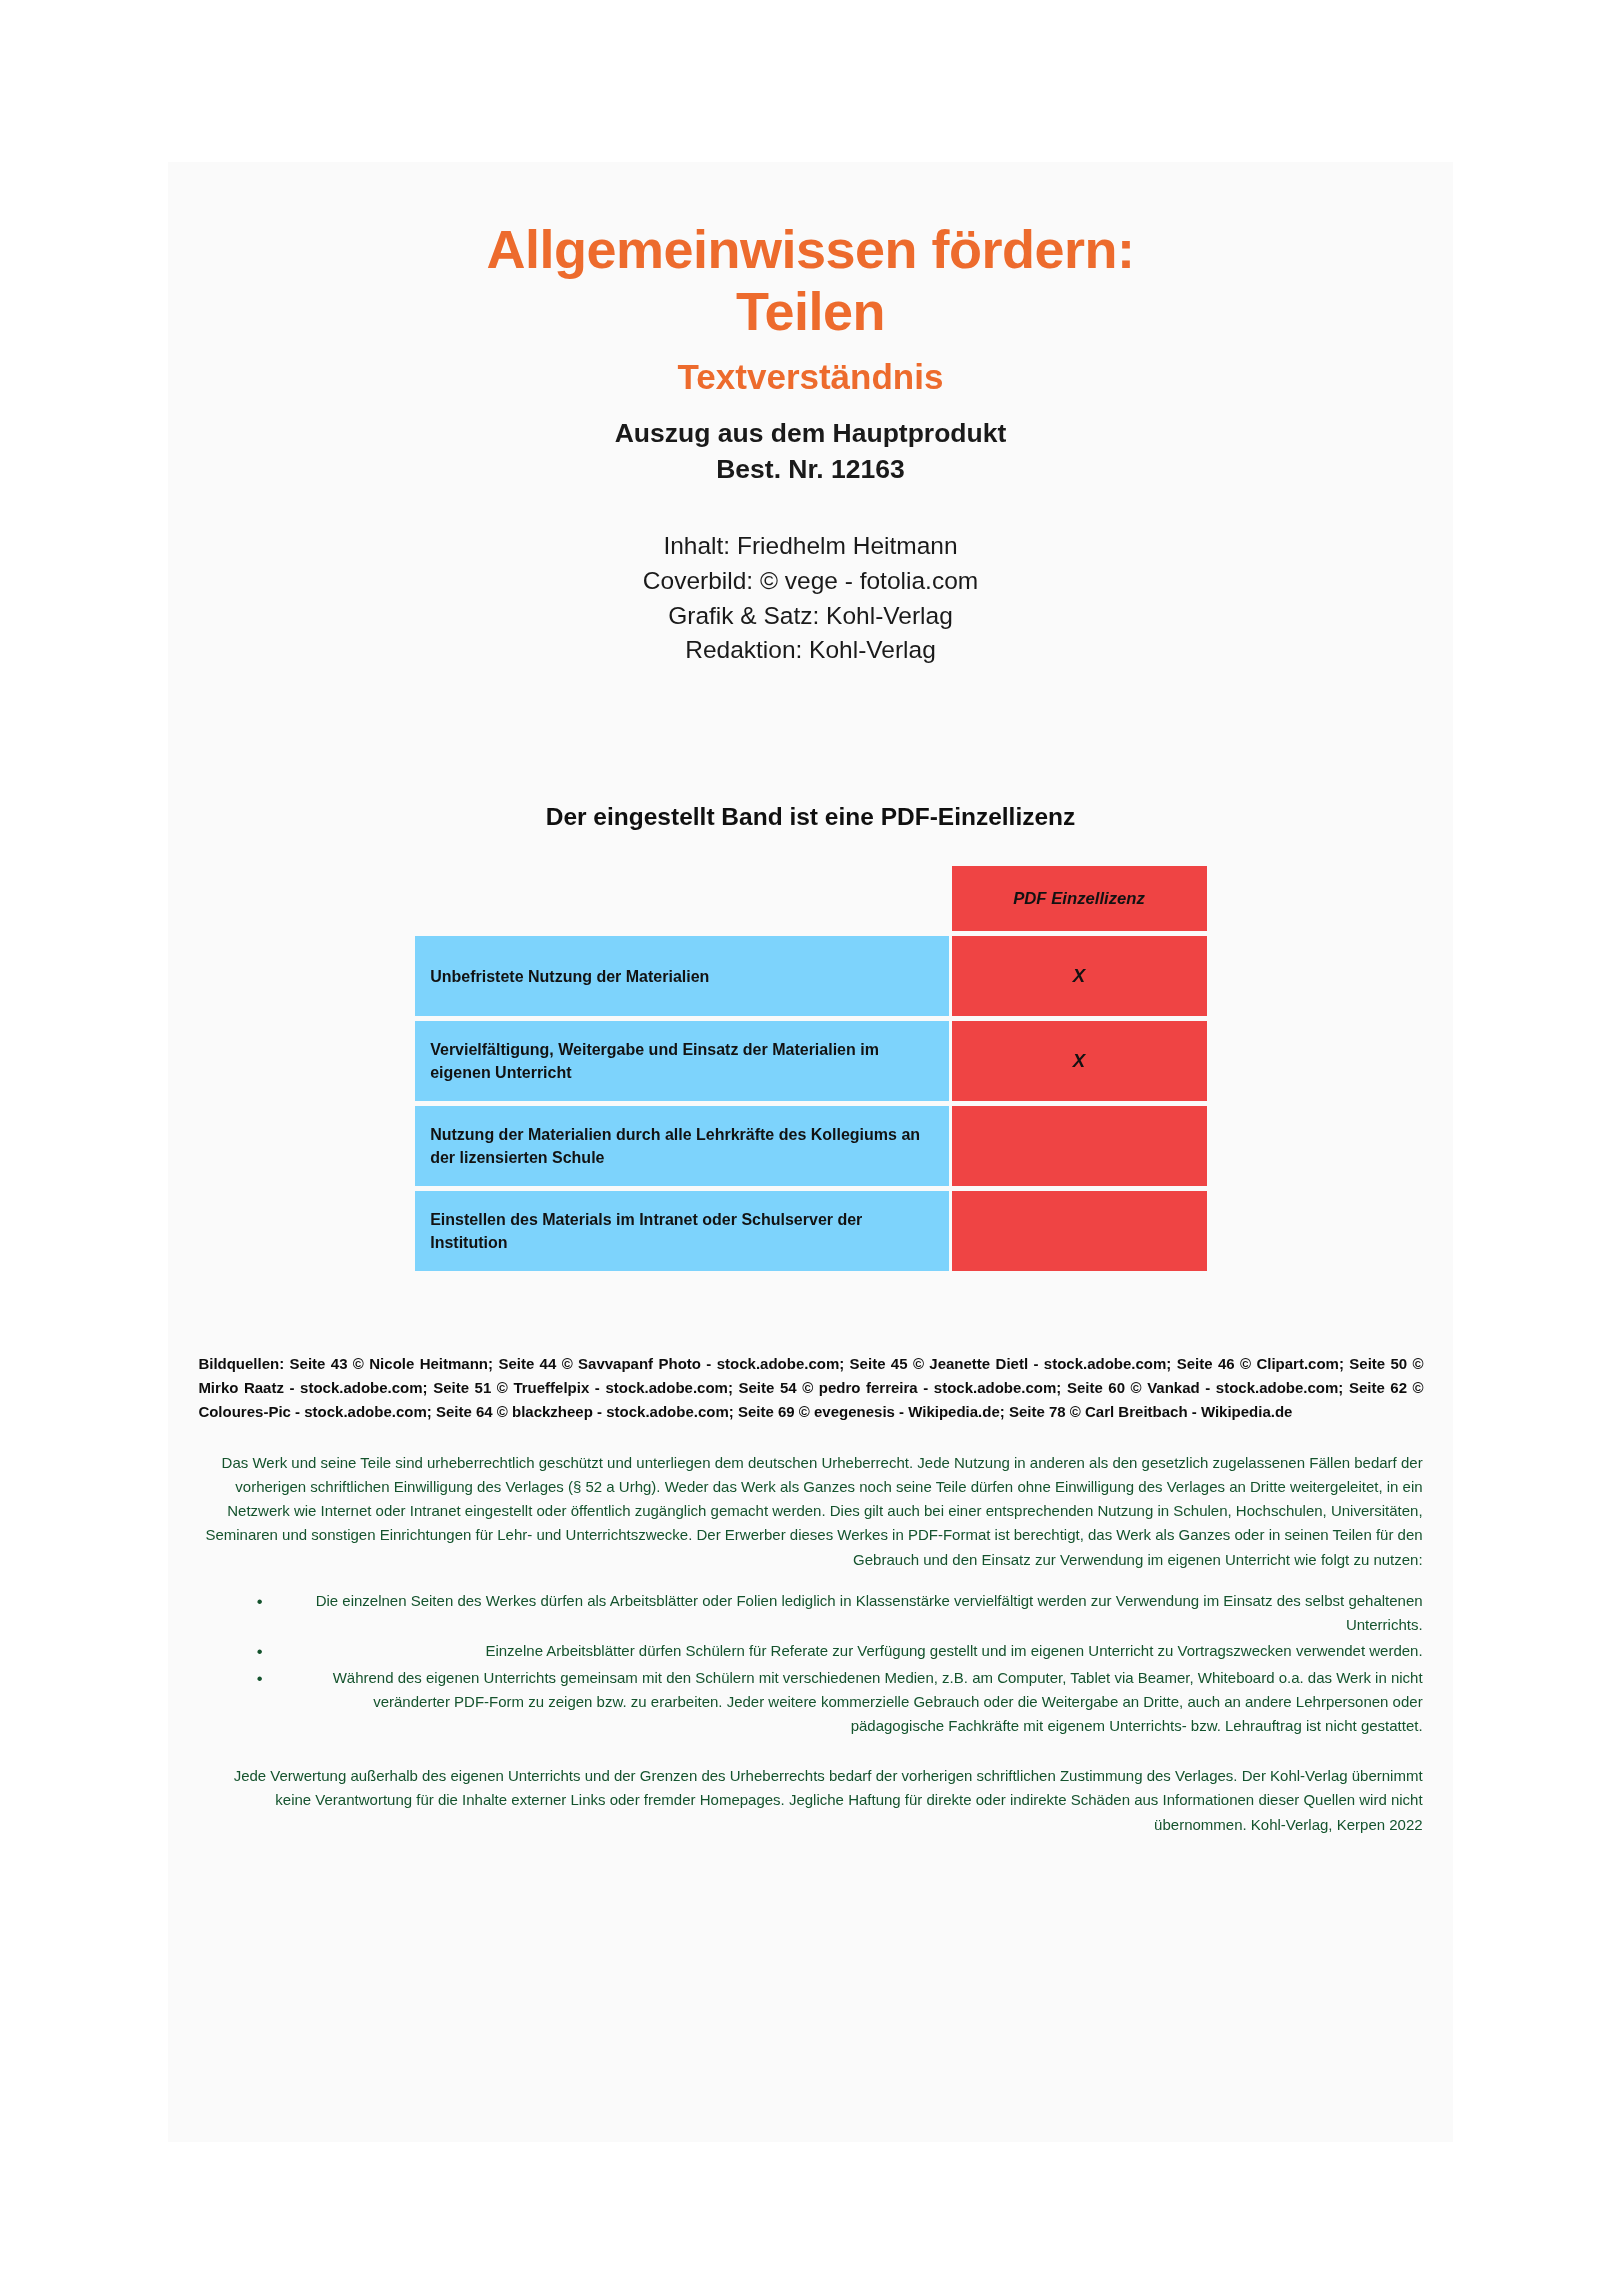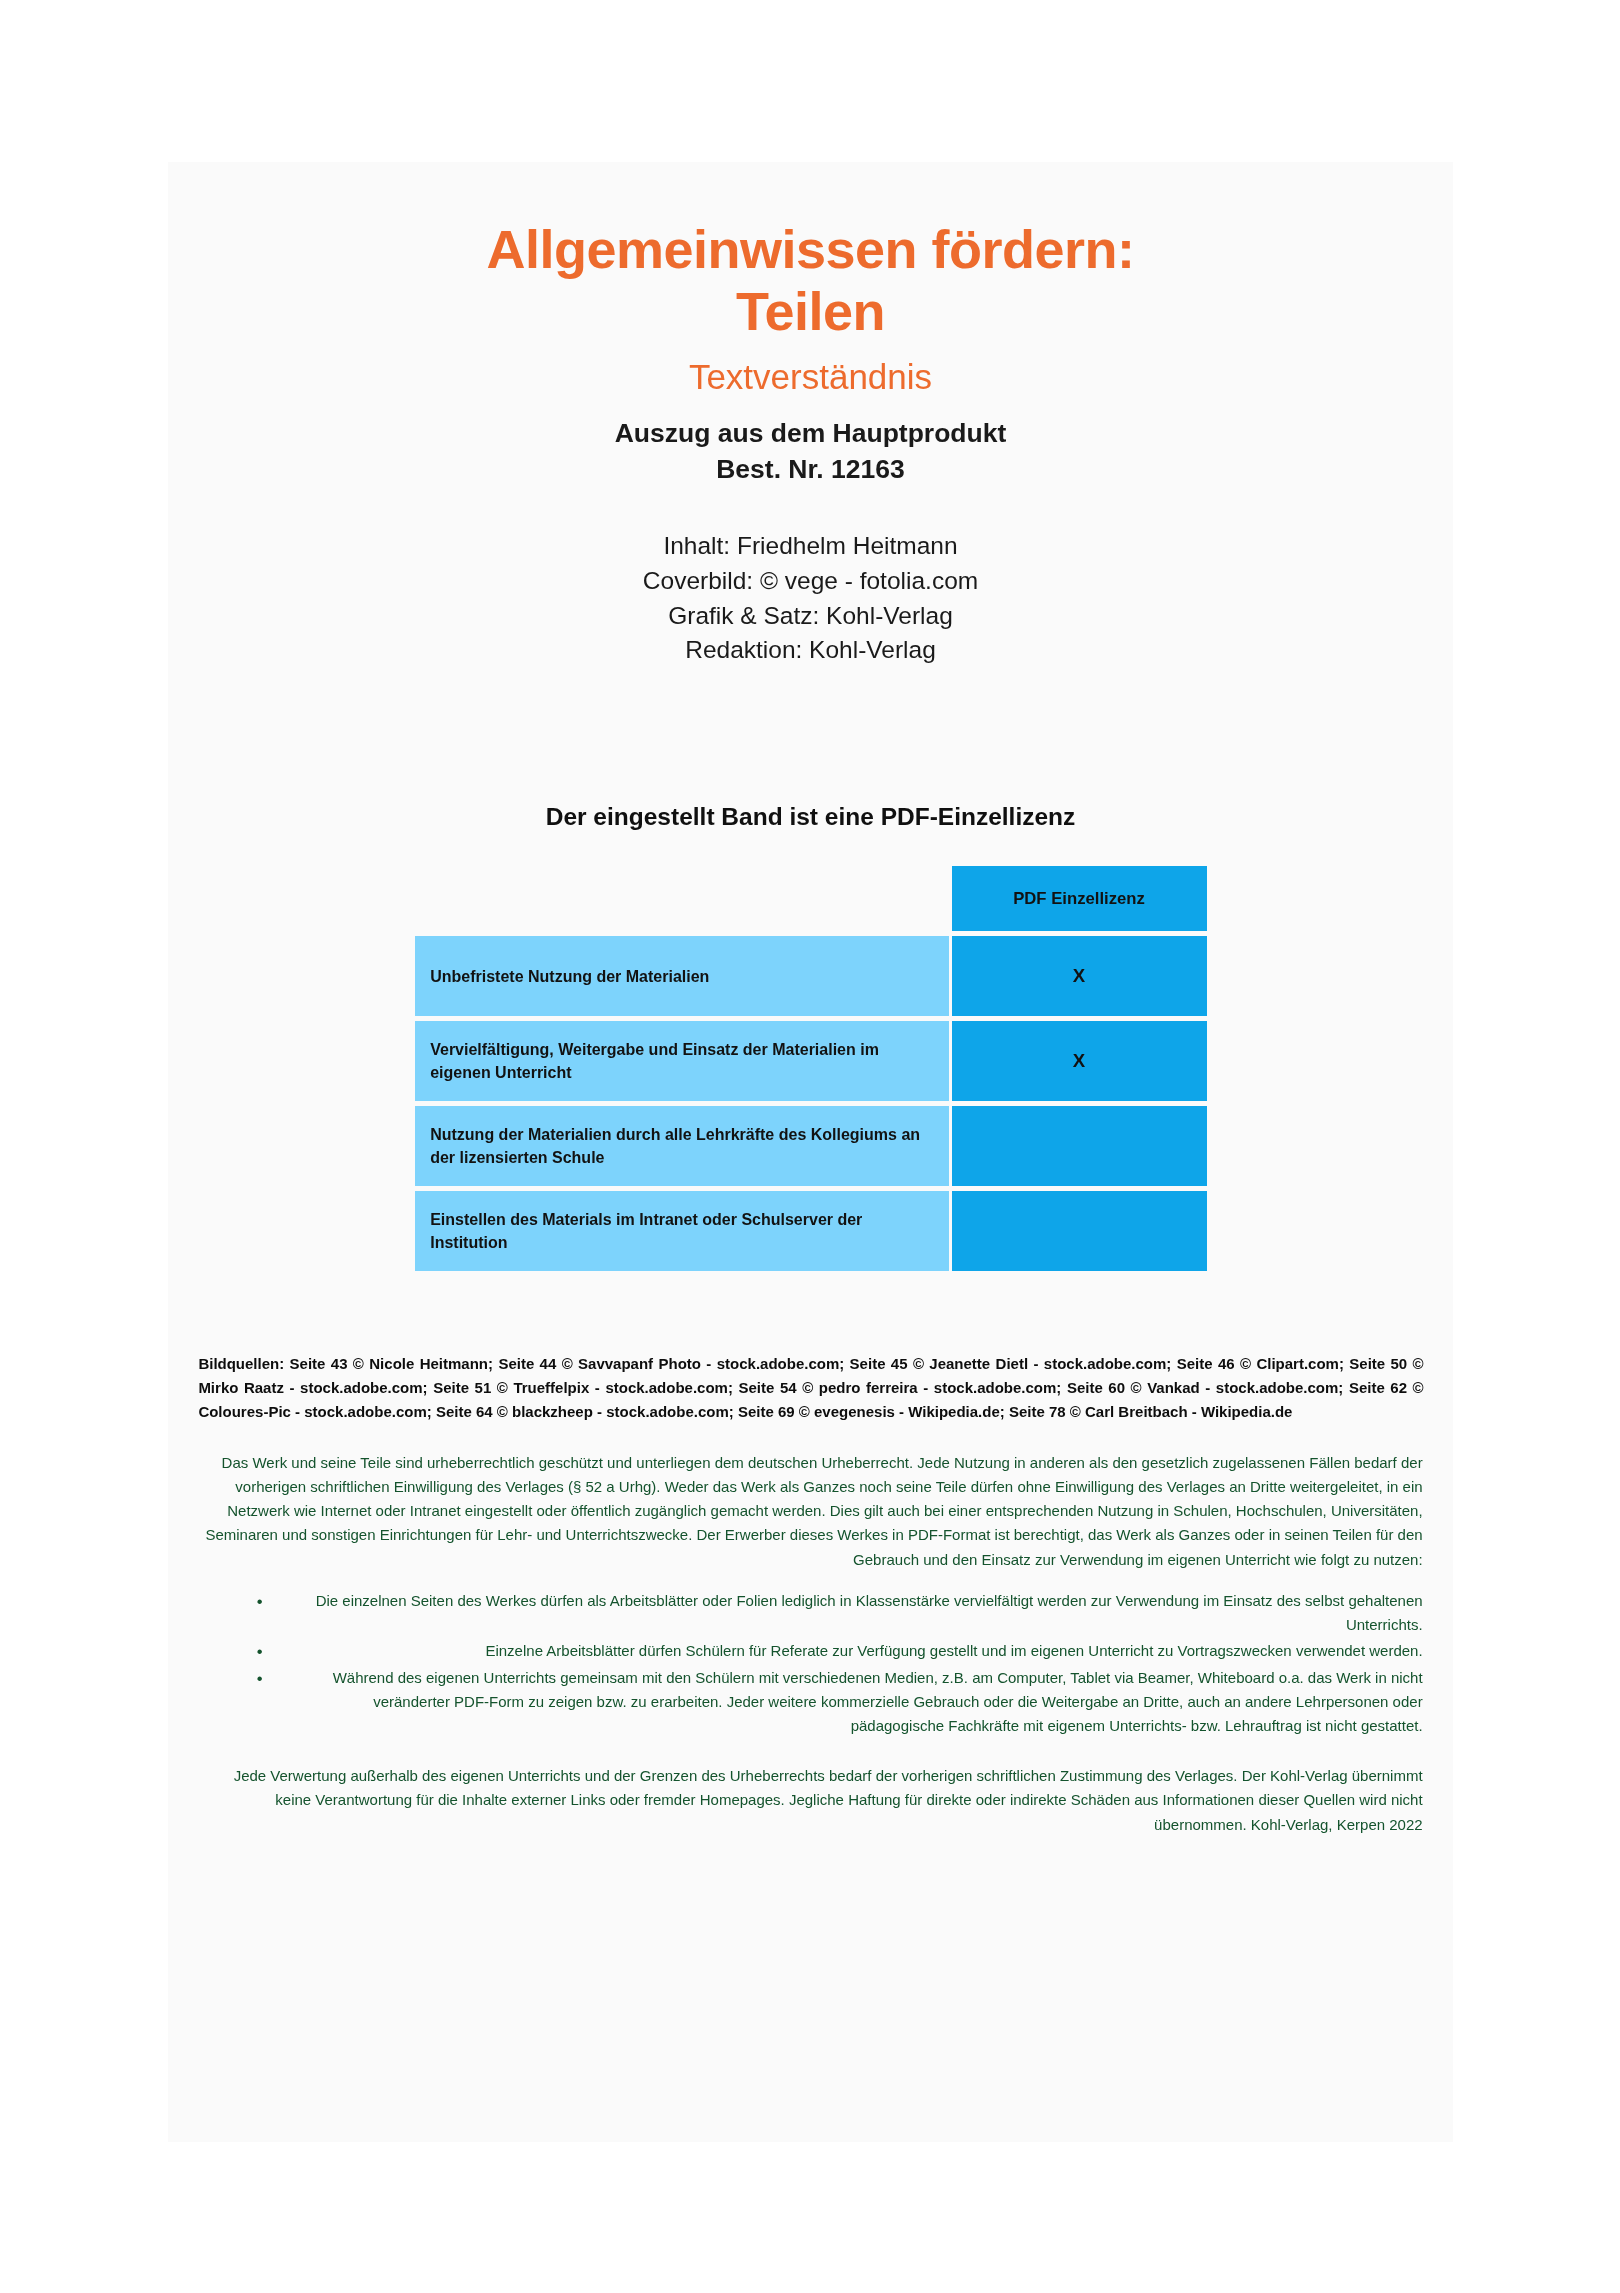--- a/index.html
+++ b/index.html
@@ -46,21 +46,21 @@
     font-size: 54px;
     font-weight: bold;
     line-height: 1.15;
     letter-spacing: -0.5px;
     margin: 0;
   }
   .doc-title .line2 { display: block; }
   .doc-subtitle {
     color: #ed6b2d;
     font-size: 35px;
-    font-weight: normal;
+    font-weight: bold;
     margin: 13.7px 0 0 0;
     line-height: 1.2;
   }
   .doc-sub2 {
     color: #1a1a1a;
     font-size: 26.5px;
     font-weight: bold;
     margin: 18.6px 0 0 0;
     line-height: 1.35;
   }
@@ -108,29 +108,30 @@
     font-weight: bold;
     line-height: 1.45;
     padding: 11.8px 13.7px 11.8px 15.7px;
     min-height: 80px;
     display: flex;
     align-items: center;
   }
   .cell-label.blank { background: transparent; min-height: 65px; }
 
   .cell-value {
-    background: #0ea5e9;
+    background: #ef4444;
     color: #121212;
     font-size: 18.6px;
     font-weight: bold;
     text-align: center;
     min-height: 80px;
     display: flex;
     align-items: center;
     justify-content: center;
+    font-style: italic;
   }
   .cell-value.header {
     font-size: 16.7px;
     min-height: 65px;
   }
 
   
   .bildquellen {
     margin: 76px 14.7px 0 15.7px;
     color: #0d0d0d;

